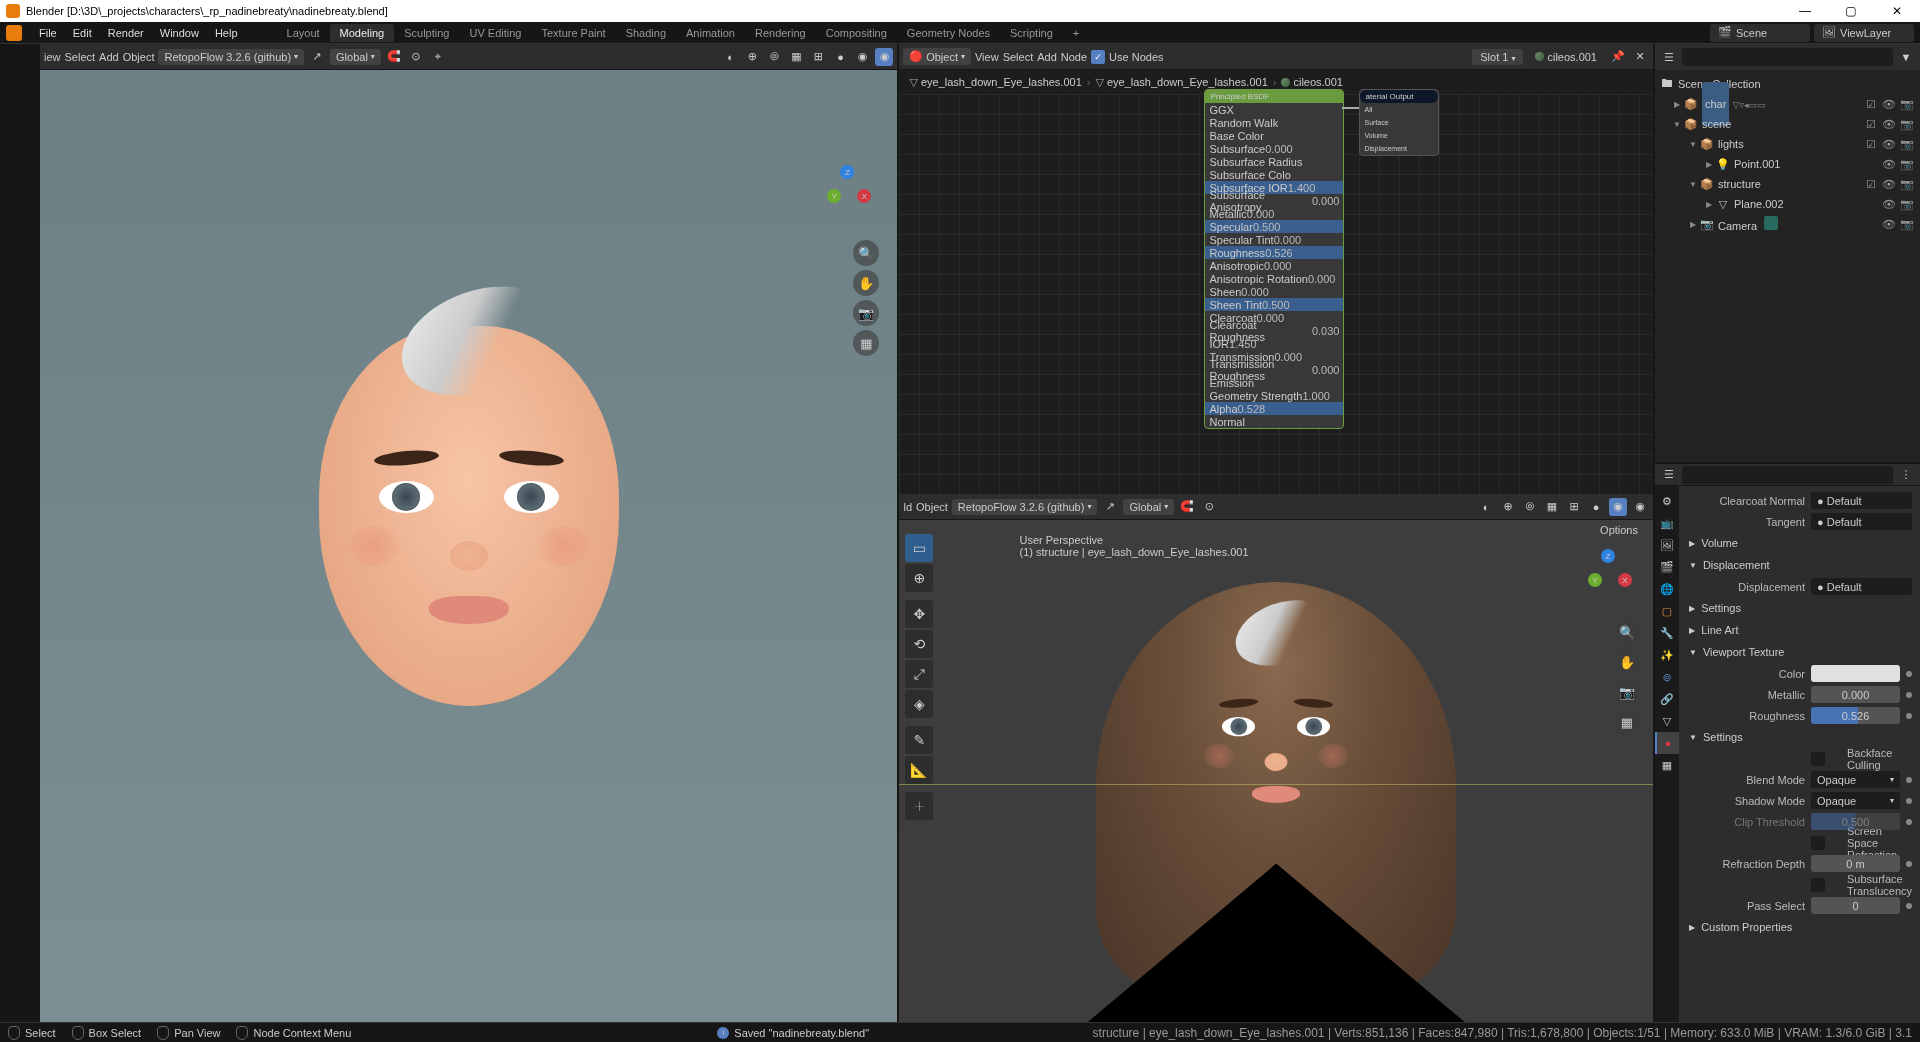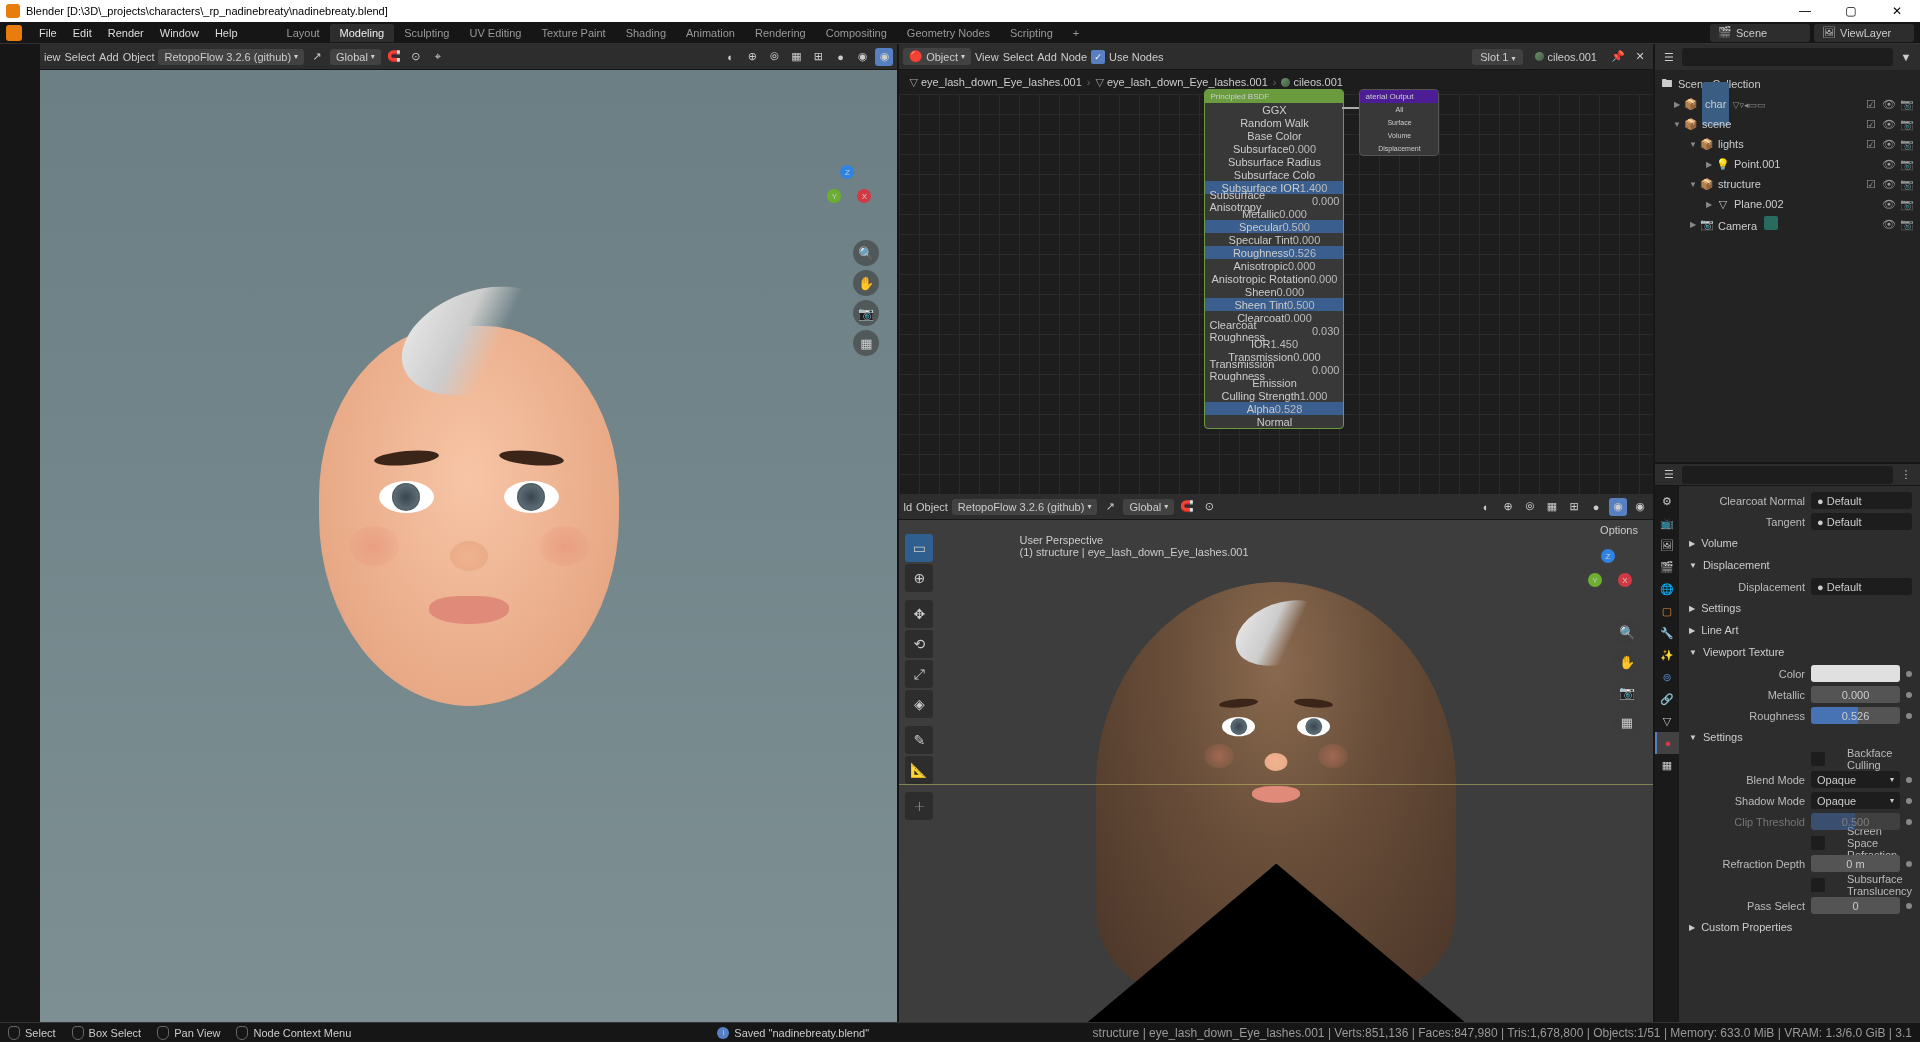--- a/index.html
+++ b/index.html
@@ -58,23 +58,23 @@
 .col-mid { width: 756px; display:flex; flex-direction:column; border-right:2px solid #161616; }
 .node-area { height: 450px; background: #1d1d1d; position:relative; }
 .breadcrumb { height:24px; display:flex; align-items:center; gap:5px; padding:0 10px; }
 .bc-item { color:#aaa; display:flex; align-items:center; gap:3px; }
 .bc-sep { color:#666; }
 .node-canvas { position:relative; height:calc(100% - 50px); background-image: linear-gradient(#2a2a2a 1px, transparent 1px), linear-gradient(90deg, #2a2a2a 1px, transparent 1px); background-size: 20px 20px; }
 .node-box { position:absolute; background:#383838; border-radius:4px; border:1px solid #545454; }
 .node-principled { left:305px; top:-5px; width:140px; border-color:#6a9c3f; }
 .node-output { left:460px; top:-5px; width:80px; font-size:8px; }
 .node-hdr { background:#983c3c; padding:2px 5px; font-size:8px; border-radius:3px 3px 0 0; }
-.node-output .node-hdr { background:#4c1d95; }
+.node-output .node-hdr { background:#0f172a;border-radius:6px; }
 .node-principled .node-hdr { background:#6a9c3f; }
-.node-row { height:13px; display:flex; align-items:center; padding:0 4px; font-size:7px; justify-content:center; }
+.node-row { height:13px; display:flex; align-items:center; padding:0 4px; font-size:7px; justify-content:flex-start; }
 .node-row.blue { background:#3a5f8f; }
 .node-row .val { color:#bbb; }
 .slot-dropdown { background:#404040; padding:2px 8px; border-radius:3px; }
 .mat-dropdown { background:#2d2d2d; padding:2px 8px; border-radius:3px; display:flex; align-items:center; gap:3px; }
 .node-wire { position:absolute; left:443px; top:13px; width:20px; height:2px; background:#aaa; }
 
 .view2 { flex:1; background:#3d3d3d; position:relative; }
 .view2-txt { position:absolute; top:40px; left:120px; }
 .face2 { transform: scale(0.6); top: -20px; }
 .blackout { position:absolute; bottom:0; left:25%; width:50%; height:30%; background:#000; clip-path: polygon(50% 0%, 100% 100%, 0% 100%); }
@@ -372,21 +372,21 @@
               </div>
               <div class="node-row">
                 <span>Transmission Roughness</span>
                 <span class="val">0.000</span>
               </div>
               <div class="node-row">
                 <span>Emission</span>
                 <span class="val"></span>
               </div>
               <div class="node-row">
-                <span>Culling Strength</span>
+                <span>Geometry Strength</span>
                 <span class="val">1.000</span>
               </div>
               <div class="node-row blue">
                 <span>Alpha</span>
                 <span class="val">0.528</span>
               </div>
               <div class="node-row">
                 <span>Normal</span>
                 <span class="val"></span>
               </div>

